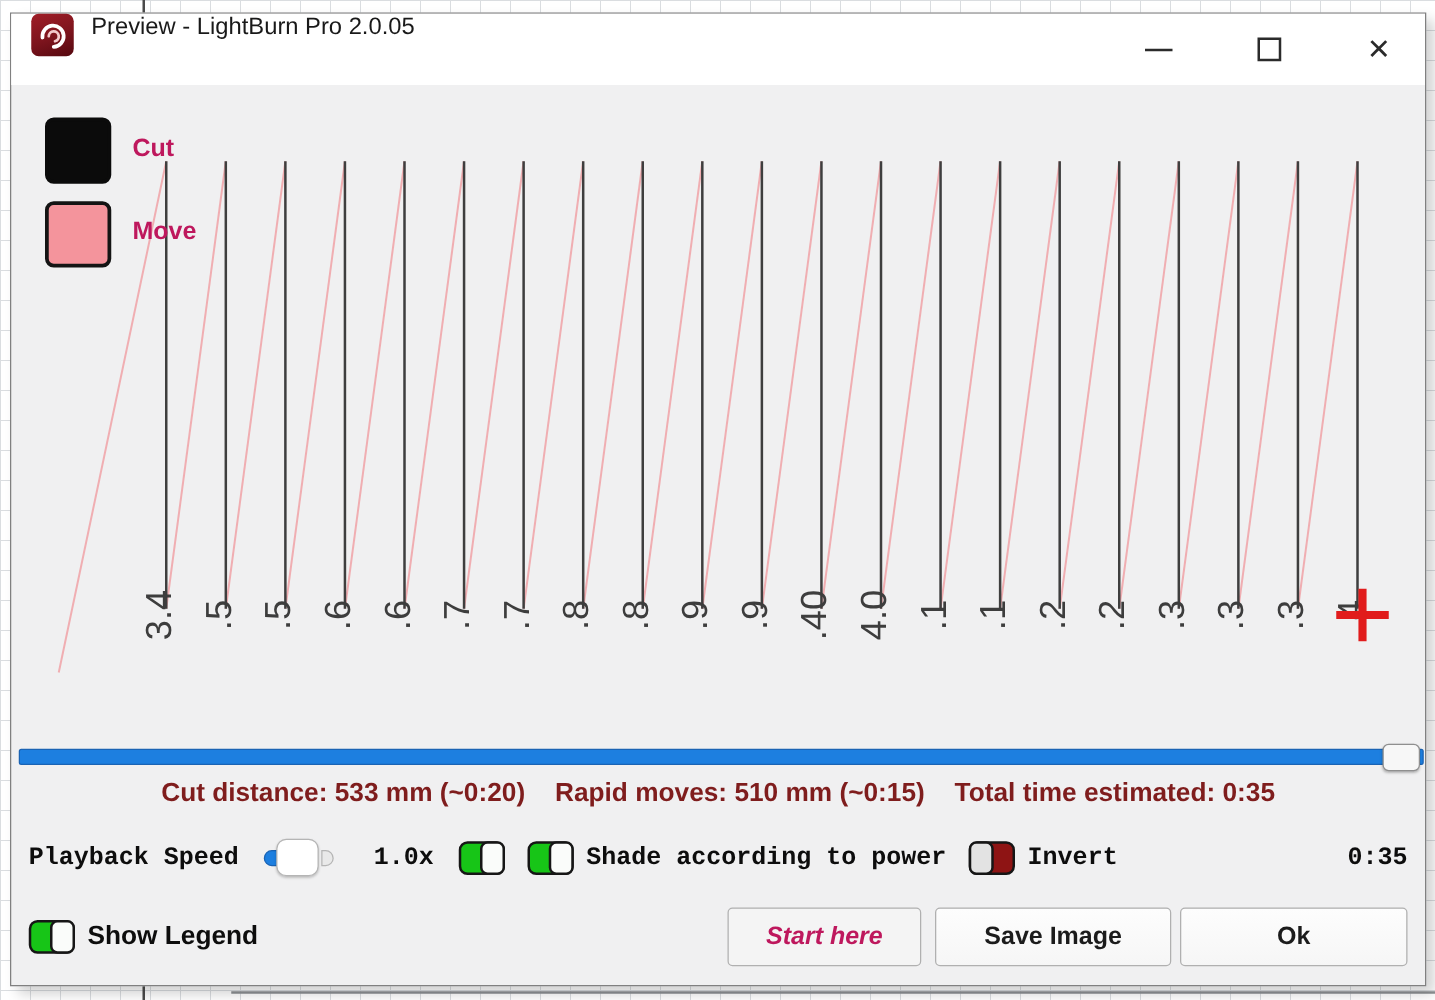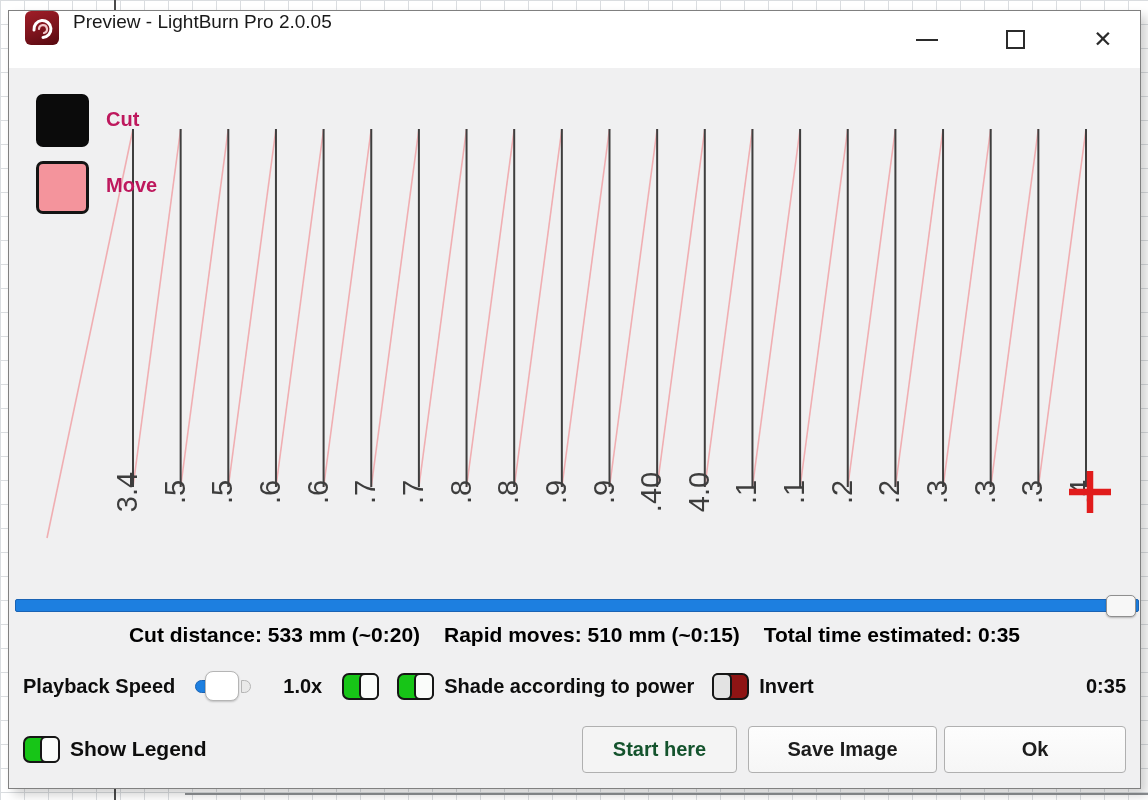--- a/index.html
+++ b/index.html
@@ -41,26 +41,26 @@
   .legend-row { position:absolute; left:0; display:flex; align-items:center; }
   .legend-swatch { width:53px; height:53px; border-radius:7px; }
   .legend-label { position:absolute; left:70px; font-size:20px; font-weight:bold; color:#be185d; white-space:nowrap; }
 
   .progress { position:absolute; left:6px; top:588px; width:1124px; height:13px;
     background:#1d7fe0; border:1px solid #1a63b4; border-radius:2px; }
   .progress-handle { position:absolute; left:1096px; top:584px; width:30px; height:22px;
     background:#f7f7f7; border:1px solid #8f8f8f; border-radius:5px; box-shadow:0 1px 2px rgba(0,0,0,.25); }
 
   .stats { position:absolute; left:0; top:612px; width:100%; text-align:center;
-    font-size:21px; font-weight:bold; color:#000000; white-space:nowrap; }
+    font-size:21px; font-weight:bold; color:#7f1d1d; white-space:nowrap; }
   .stats span { margin:0 9px; }
 
   .controls-row { position:absolute; left:0; top:652px; width:100%; height:46px;
     display:flex; align-items:center; padding:0 14px;
-    font-size:20px; font-weight:bold; color:#0d0d0d; white-space:nowrap; }
+    font-size:20px; font-weight:bold; color:#0d0d0d; white-space:nowrap;font-family:Liberation Mono, monospace; }
 
   .mini-slider { position:relative; width:56px; height:30px; margin-left:20px; flex:0 0 auto; }
   .mini-track-l { position:absolute; left:0; top:9px; width:14px; height:13px; background:#1d7fe0;
     border:1px solid #1a63b4; border-radius:7px 0 0 7px; }
   .mini-track-r { position:absolute; right:0; top:9px; width:10px; height:13px; background:#e9e9e9;
     border:1px solid #b5b5b5; border-radius:0 7px 7px 0; }
   .mini-knob { position:absolute; left:10px; top:0; width:34px; height:30px; background:#ffffff;
     border:1px solid #b5b5b5; border-radius:8px; box-shadow:0 1px 2px rgba(0,0,0,.2); }
 
   .toggle { position:relative; width:37px; height:27px; border:2px solid #161616; border-radius:7px; flex:0 0 auto; }
@@ -76,21 +76,21 @@
   .tg1 { margin-left:20px; } .tg2 { margin-left:18px; } .tg3 { margin-left:18px; }
   .elapsed { margin-left:auto; }
 
   .footer-row { position:absolute; left:0; top:713px; width:100%; height:50px;
     display:flex; align-items:center; padding:0 14px;
     font-size:21px; font-weight:bold; color:#0d0d0d; white-space:nowrap; }
   .buttons { margin-left:auto; display:flex; align-items:center; }
   .btn { height:47px; background:linear-gradient(#fdfdfd,#f6f6f6); border:1px solid #b0b0b0;
     border-radius:4px; font-family:"Liberation Sans",sans-serif; font-size:20px; font-weight:bold;
     color:#1c1c1c; }
-  .btn[disabled] { color:#14532d; background:#f4f4f4; }
+  .btn[disabled] { color:#be185d; background:#f4f4f4;font-style:italic; }
 </style>
 </head>
 <body>
 
 <div class="bg-vline"></div>
 <div class="bg-hline"></div>
 
 <div class="dialog">
 
   <div class="titlebar">

